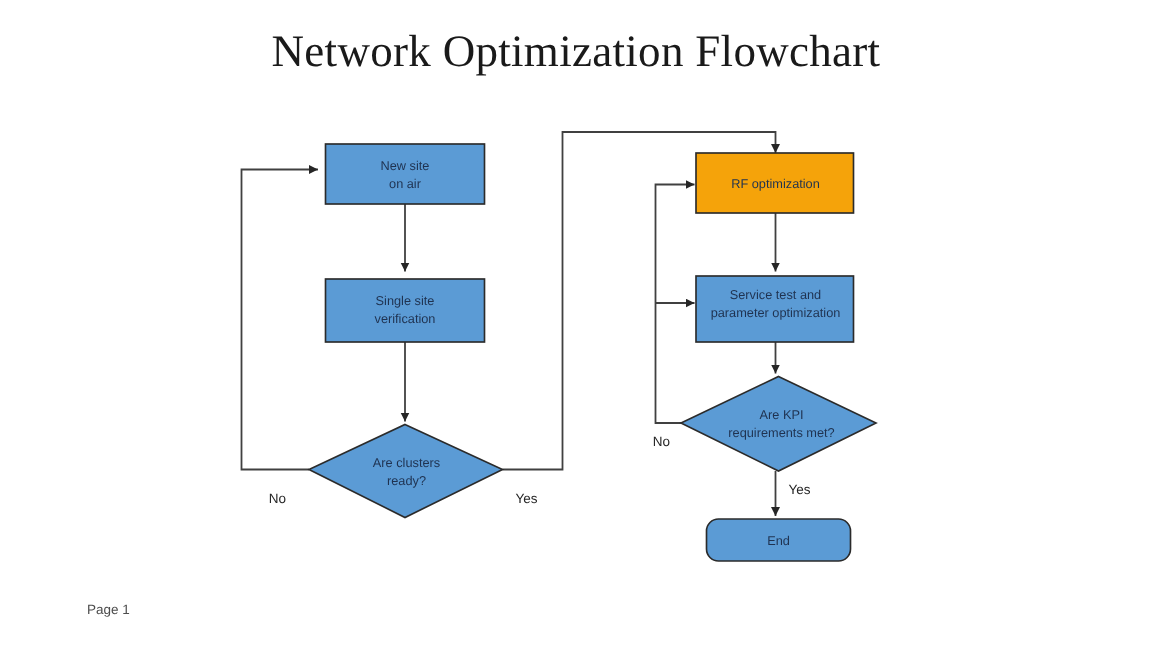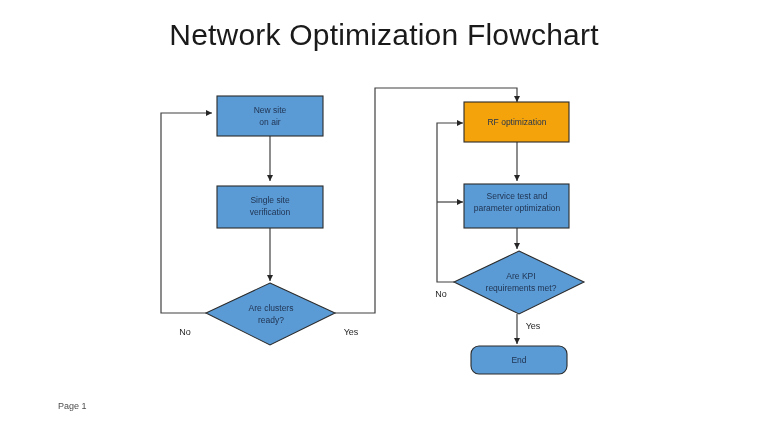--- a/index.html
+++ b/index.html
@@ -20,20 +20,21 @@
   #title {
     position: absolute;
     left: 0;
     top: 18px;
     width: 768px;
     text-align: center;
     font-size: 30px;
     font-weight: normal;
     color: #1a1a1a;
     letter-spacing: 0.2px;
+    font-family: Liberation Serif, serif;
   }
   #footer {
     position: absolute;
     left: 58px;
     top: 401px;
     font-size: 9px;
     color: #4d4d4d;
   }
   svg#flow {
     position: absolute;

